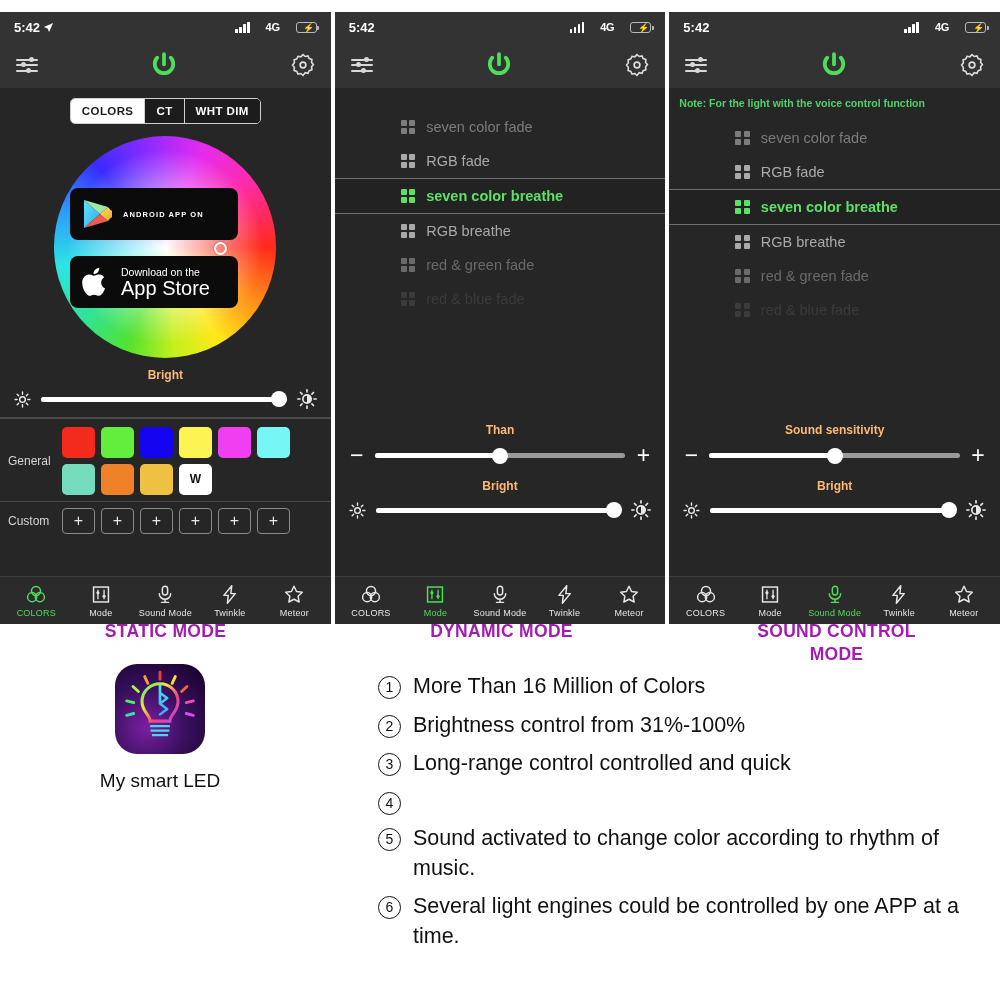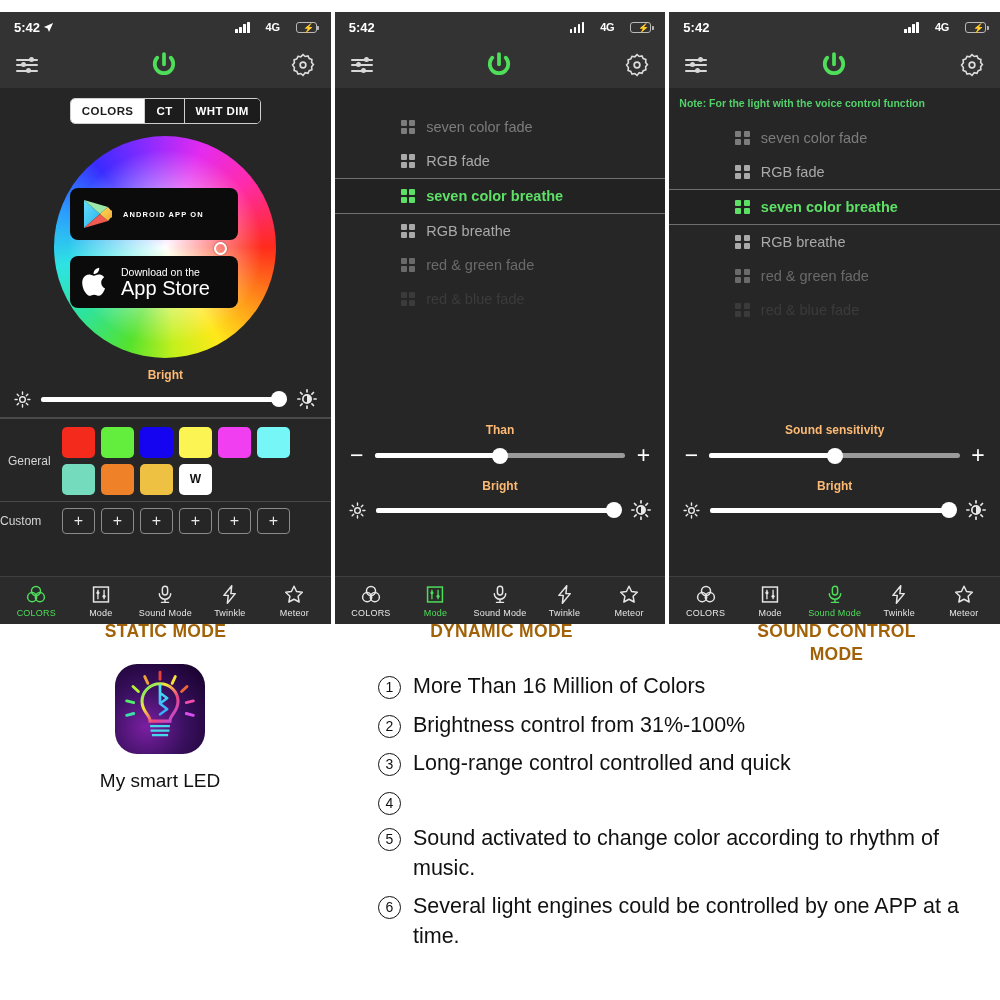--- a/index.html
+++ b/index.html
@@ -151,21 +151,21 @@
     width: 62px; color: #d5d5d5; font-size: 12px; padding-left: 8px; flex: 0 0 auto;
   }
   .swatch-grid { display: flex; flex-direction: column; gap: 6px; }
   .swatch-rowline { display: flex; gap: 6px; }
   .swatch { width: 33px; height: 31px; border-radius: 5px; }
   .swatch.white-w {
     background: #ffffff; color: #111; font-size: 12px; font-weight: bold;
     display: flex; align-items: center; justify-content: center;
   }
   .custom-section { display: flex; align-items: center; padding: 6px 0 8px; }
-  .custom-section .sec-label { width: 62px; color: #d5d5d5; font-size: 12px; flex: 0 0 auto; }
+  .custom-section .sec-label { width: 62px; color: #d5d5d5; font-size: 12px; padding-left: 8px; flex: 0 0 auto; }
   .plus-box {
     width: 33px; height: 26px; border: 1.4px solid #8a8a8a; border-radius: 4px;
     color: #e8e8e8; font-size: 16px; display: flex; align-items: center; justify-content: center;
   }
 
   
   .note {
     color: #52d06a; font-size: 10.5px; font-weight: bold;
     padding: 9px 0 6px 10px;
   }
@@ -199,21 +199,21 @@
     color: #e6e6e6; width: 58px;
   }
   .nav-item.active { color: #4ede5a; }
   .nav-item .nav-label { font-size: 9px; letter-spacing: 0.2px; }
   .nav-ico { width: 22px; height: 21px; }
 
   
   .captions { position: absolute; top: 620px; left: 0; width: 1000px; height: 56px; }
   .caption {
     position: absolute; text-align: center;
-    color: #a16207; font-size: 17.5px; font-weight: bold;
+    color: #a21caf; font-size: 17.5px; font-weight: bold;
     letter-spacing: 0.3px; line-height: 23px;
   }
   .caption.c1 { left: 0; width: 331px; }
   .caption.c2 { left: 336px; width: 331px; }
   .caption.c3 { left: 671px; width: 331px; }
 
   
   .app-block { position: absolute; left: 0; top: 664px; width: 320px; text-align: center; }
   .app-icon {
     width: 90px; height: 90px; border-radius: 22px; margin: 0 auto;

